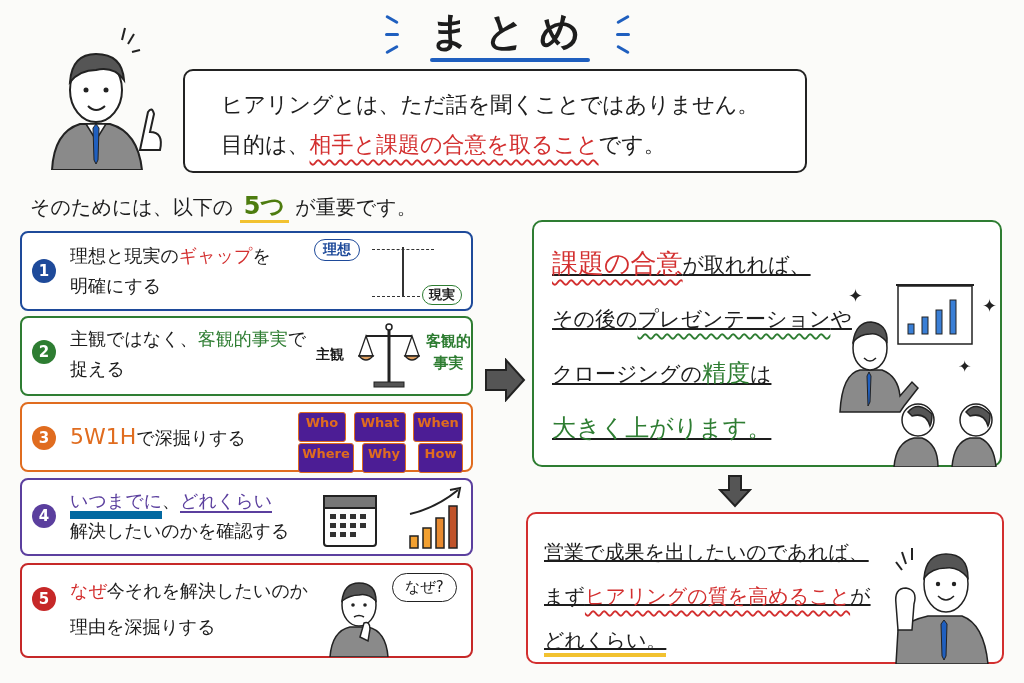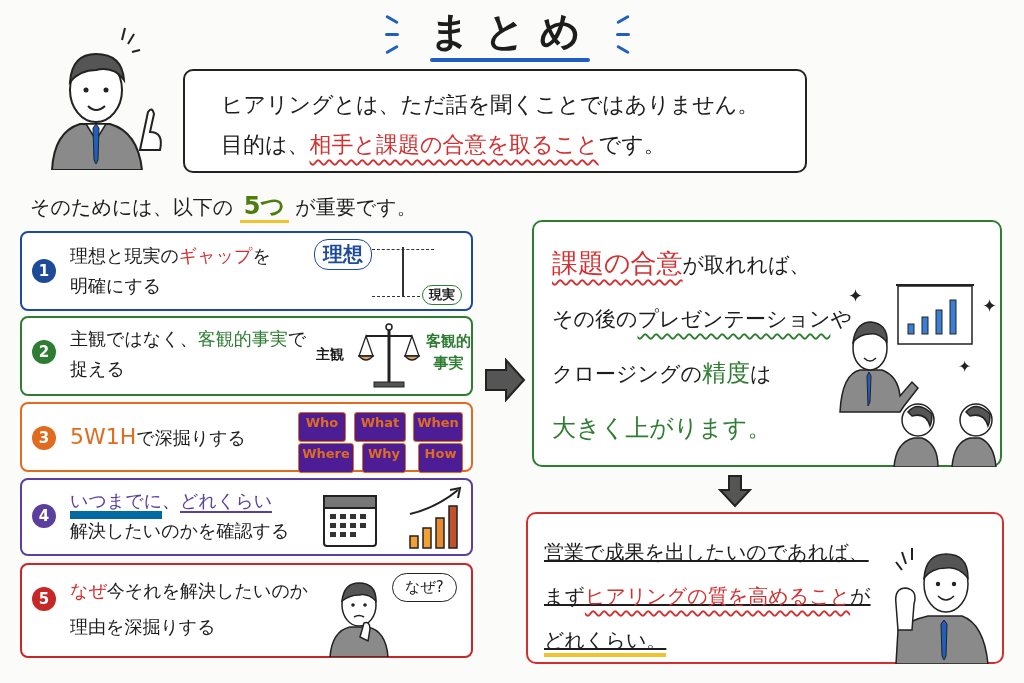--- a/index.html
+++ b/index.html
@@ -24,21 +24,21 @@
   .five { font-size: 24px; font-weight: bold; color: #4d7c0f; border-bottom: 3px solid #f2c230; padding: 0 4px; }
 
   
   .step { left: 20px; width: 453px; border: 2px solid; border-radius: 8px; background: #fff; }
   .badge { position: absolute; left: 10px; width: 24px; height: 24px; border-radius: 50%; color: #fff; font-weight: bold; font-size: 15px; text-align: center; line-height: 24px; }
   .step-text { position: absolute; left: 48px; font-size: 18px; line-height: 30px; }
 
   .w-tag { position: absolute; border: 1.5px solid #e06c1f; border-radius: 3px; color: #e06c1f; font-size: 13px; font-weight: bold; text-align: center; line-height: 20px; height: 30px; background: #4c1d95; }
 
   .right-box { left: 532px; top: 220px; width: 470px; height: 247px; border: 2px solid #2e7d32; border-radius: 10px; background: #fff; }
-  .right-text { position: absolute; left: 18px; top: 14px; font-size: 21px; line-height: 54px; }
+  .right-text { position: absolute; left: 18px; top: 14px; font-size: 21px; line-height: 54px; text-decoration: underline; }
 
   .bottom-box { left: 526px; top: 512px; width: 478px; height: 152px; border: 2px solid #d32f2f; border-radius: 10px; background: #fff; }
   .bottom-text { position: absolute; left: 16px; top: 16px; font-size: 20px; line-height: 44px; text-decoration: underline; }
   .yellow-ul { border-bottom: 4px solid #f2c230; padding-bottom: 1px; }
 </style>
 </head>
 <body>
 
 <div class="abs deco-lines" style="left:385px;">
   <span style="left:0;top:4px;transform:rotate(30deg);"></span>
@@ -80,21 +80,21 @@
   <span class="five">5つ</span>
   <span>が重要です。</span>
 </div>
 
 <div class="abs step" style="top:231px;height:80px;border-color:#1e4a9a;">
   <div class="badge" style="top:26px;background:#1e4a9a;">1</div>
   <div class="step-text" style="top:8px;">
     <div><span>理想と現実の</span><span class="red">ギャップ</span><span>を</span></div>
     <div>明確にする</div>
   </div>
-  <div class="abs" style="left:292px;top:6px;border:1.5px solid #1e4a9a;border-radius:14px;padding:1px 8px;font-size:20px;font-weight:bold;color:#1e4a9a;background:#fff;">理想</div>
+  <div class="abs" style="left:292px;top:6px;border:1.5px solid #1e4a9a;border-radius:14px;padding:1px 8px;font-size:14px;font-weight:bold;color:#1e4a9a;background:#fff;">理想</div>
   <div class="abs" style="left:350px;top:16px;width:62px;border-top:1.5px dashed #333;"></div>
   <div class="abs" style="left:380px;top:14px;width:2px;height:50px;background:#333;"></div>
   <div class="abs" style="left:350px;top:63px;width:48px;border-top:1.5px dashed #333;"></div>
   <div class="abs" style="left:400px;top:52px;border:1.5px solid #2e7d32;border-radius:14px;padding:0 6px;font-size:13px;font-weight:bold;color:#1d1d1d;background:#fff;">現実</div>
 </div>
 
 <div class="abs step" style="top:316px;height:80px;border-color:#2e7d32;">
   <div class="badge" style="top:22px;background:#2e7d32;">2</div>
   <div class="step-text" style="top:6px;">
     <div><span>主観ではなく、</span><span class="green">客観的事実</span><span>で</span></div>

